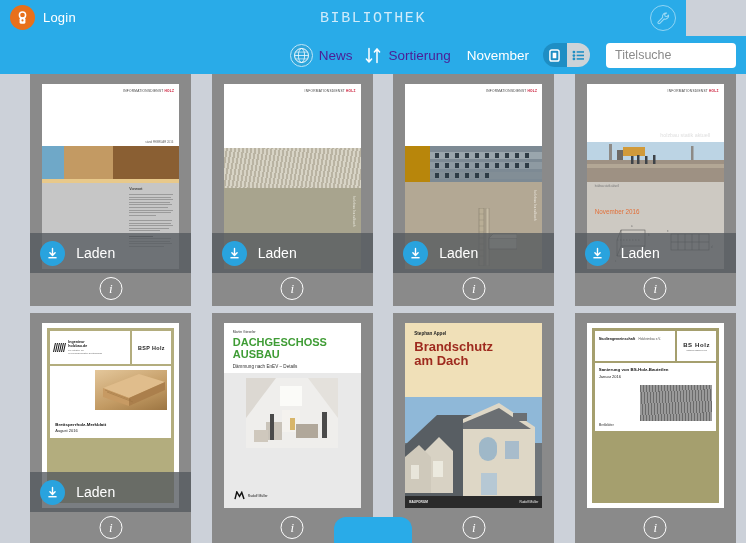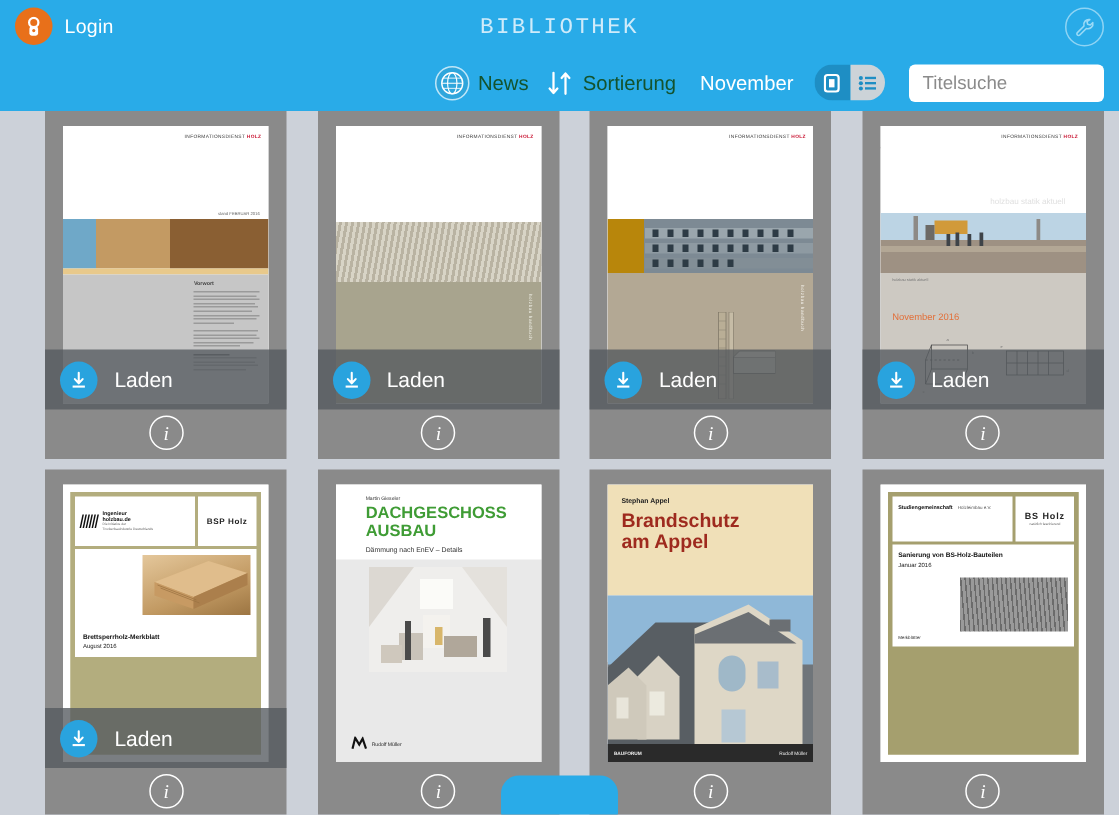--- a/index.html
+++ b/index.html
@@ -6,21 +6,21 @@
   html, body {
     width: 746px; height: 543px;
     font-family: "Liberation Sans", sans-serif;
     background: #ccd1d9;
     overflow: hidden;
   }
   #app { position: relative; width: 746px; height: 543px; }
 
   
   .topbar {
-    position: absolute; left: 0; top: 0; width: 746px; height: 36px;
+    position: absolute; left: 0; top: 0; width: 686px; height: 36px;
     background: #29ABE8;
   }
   .login-wrap {
     position: absolute; left: 10px; top: 5px;
     display: flex; align-items: center; gap: 8px; cursor: pointer;
   }
   .login-badge {
     width: 25px; height: 25px; border-radius: 50%;
     background: #E8701A; display: flex; align-items: center; justify-content: center;
   }
@@ -51,21 +51,21 @@
     width: 27px; height: 27px; border-radius: 50%;
     background: #1F9FDE; display: flex; align-items: center; justify-content: center;
   }
   .allprod-label { color: #ffffff; font-size: 14px; }
 
   .tools {
     position: absolute; right: 10px; top: 0; height: 38px;
     display: flex; align-items: center; gap: 8px;
   }
   .tool-item { display: flex; align-items: center; gap: 6px; cursor: pointer; }
-  .tool-label { color: #14532d; font-size: 13.5px; }
+  .tool-label { color: #4c1d95; font-size: 13.5px; }
   .news-globe {
     width: 23px; height: 23px; border-radius: 50%;
     background: #2FA6DC; border: 1.2px solid #bfe6f8;
     display: flex; align-items: center; justify-content: center;
   }
   .ansicht-label { color: #ffffff; font-size: 13.5px; margin-left: 8px; }
   .viewtoggle {
     display: flex; width: 47px; height: 24px; border-radius: 12px;
     overflow: hidden; margin-left: 6px; cursor: pointer;
   }
@@ -184,21 +184,21 @@
   .c5-logo-r { flex:1; background:#fff; display:flex; align-items:center; justify-content:center; }
   .c5-bars { display:flex; gap:.8px; transform: skewX(-12deg); }
   .c5-bars i { display:block; width:1.2px; height:9px; background:#111; }
   .c5-main { position:absolute; left:2px; top:37px; right:2px; height:72px; background:#fff; }
   .c5-img { position:absolute; right:4px; top:4px; width:72px; height:40px;
             background: linear-gradient(160deg,#e4c79b,#c29a63 60%,#9c7542); }
   .c5-cap { position:absolute; left:5px; bottom:5px; }
 
   
   .c6-wrap { position:absolute; inset:0; background:#e9e9e9; }
-  .c6-top { position:absolute; left:0; top:0; width:100%; height:50px; background:#fff; padding:7px 20px; }
+  .c6-top { position:absolute; left:0; top:0; width:100%; height:50px; background:#fff; padding:7px 9px; }
   .c6-img { position:absolute; left:22px; top:55px; width:92px; height:70px;
             background: linear-gradient(180deg,#f2f2f0 0 42%, #d9d4cc 42% 100%); overflow:hidden;}
   .c6-pub { position:absolute; left:10px; bottom:8px; display:flex; align-items:center; gap:3px;}
 
   
   .c7-top { position:absolute; left:0; top:0; width:100%; height:74px; background:#f0e0b8; padding:8px 9px;}
   .c7-img { position:absolute; left:0; top:74px; width:100%; height:111px;
             background: linear-gradient(180deg,#8fb8d8 0 40%, #6f757a 40% 100%); overflow:hidden;}
   .c7-foot { position:absolute; left:0; bottom:0; width:100%; height:12px; background:#2a2a2a;
              display:flex; align-items:center; justify-content:space-between; padding:0 4px;}
@@ -626,21 +626,21 @@
       <div class="info-btn">
         <span>i</span>
       </div>
     </div>
 
     <div class="card">
       <div class="cover">
         <div class="c7-top">
           <div style="font-size:4.6px;font-weight:bold;color:#222;margin-bottom:4px;">Stephan Appel</div>
           <div style="font-size:13px;font-weight:bold;color:#9e2a1e;line-height:14px;white-space:pre-line;">Brandschutz
-am Appel</div>
+am Dach</div>
         </div>
         <div class="c7-img">
           <svg width="137" height="111" viewBox="0 0 137 111" style="display:block;">
             <rect width="137" height="111" fill="#8fb8d8"></rect>
             <rect y="46" width="137" height="65" fill="#6f757a"></rect>
             <polygon points="0,48 32,18 70,18 70,111 0,111" fill="#585e63"></polygon>
             <polygon points="58,22 94,6 130,30 130,111 58,111" fill="#ded7c6"></polygon>
             <polygon points="58,26 94,11 126,32 58,32" fill="#6b6f73"></polygon>
             <rect x="74" y="40" width="18" height="24" rx="9" fill="#9fb8c8"></rect>
             <rect x="100" y="44" width="14" height="18" fill="#a8bccb"></rect>

